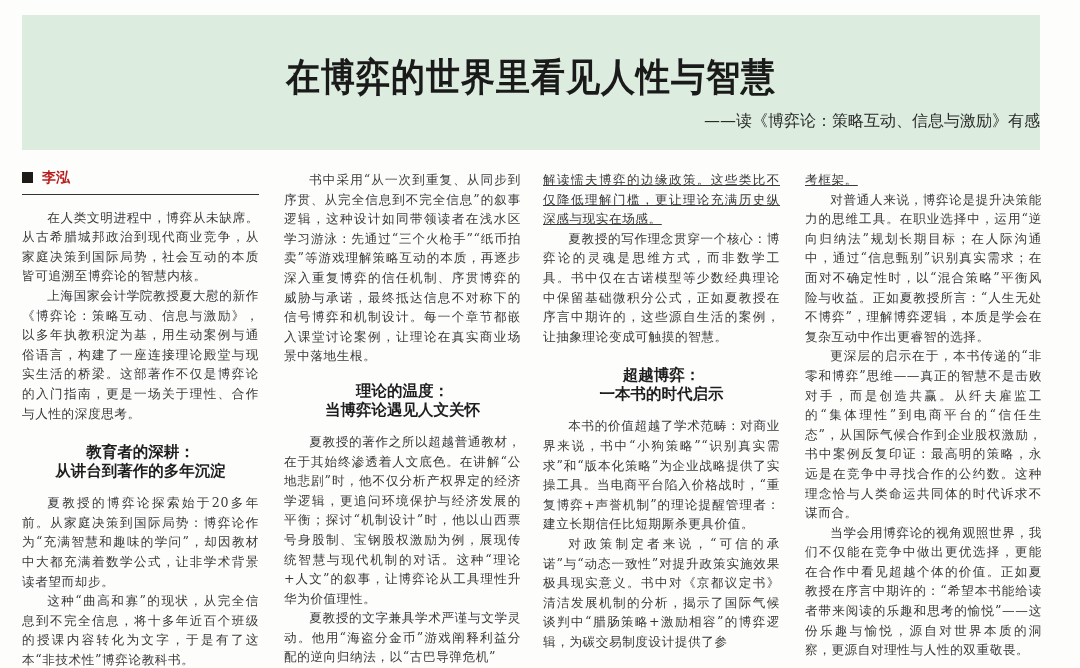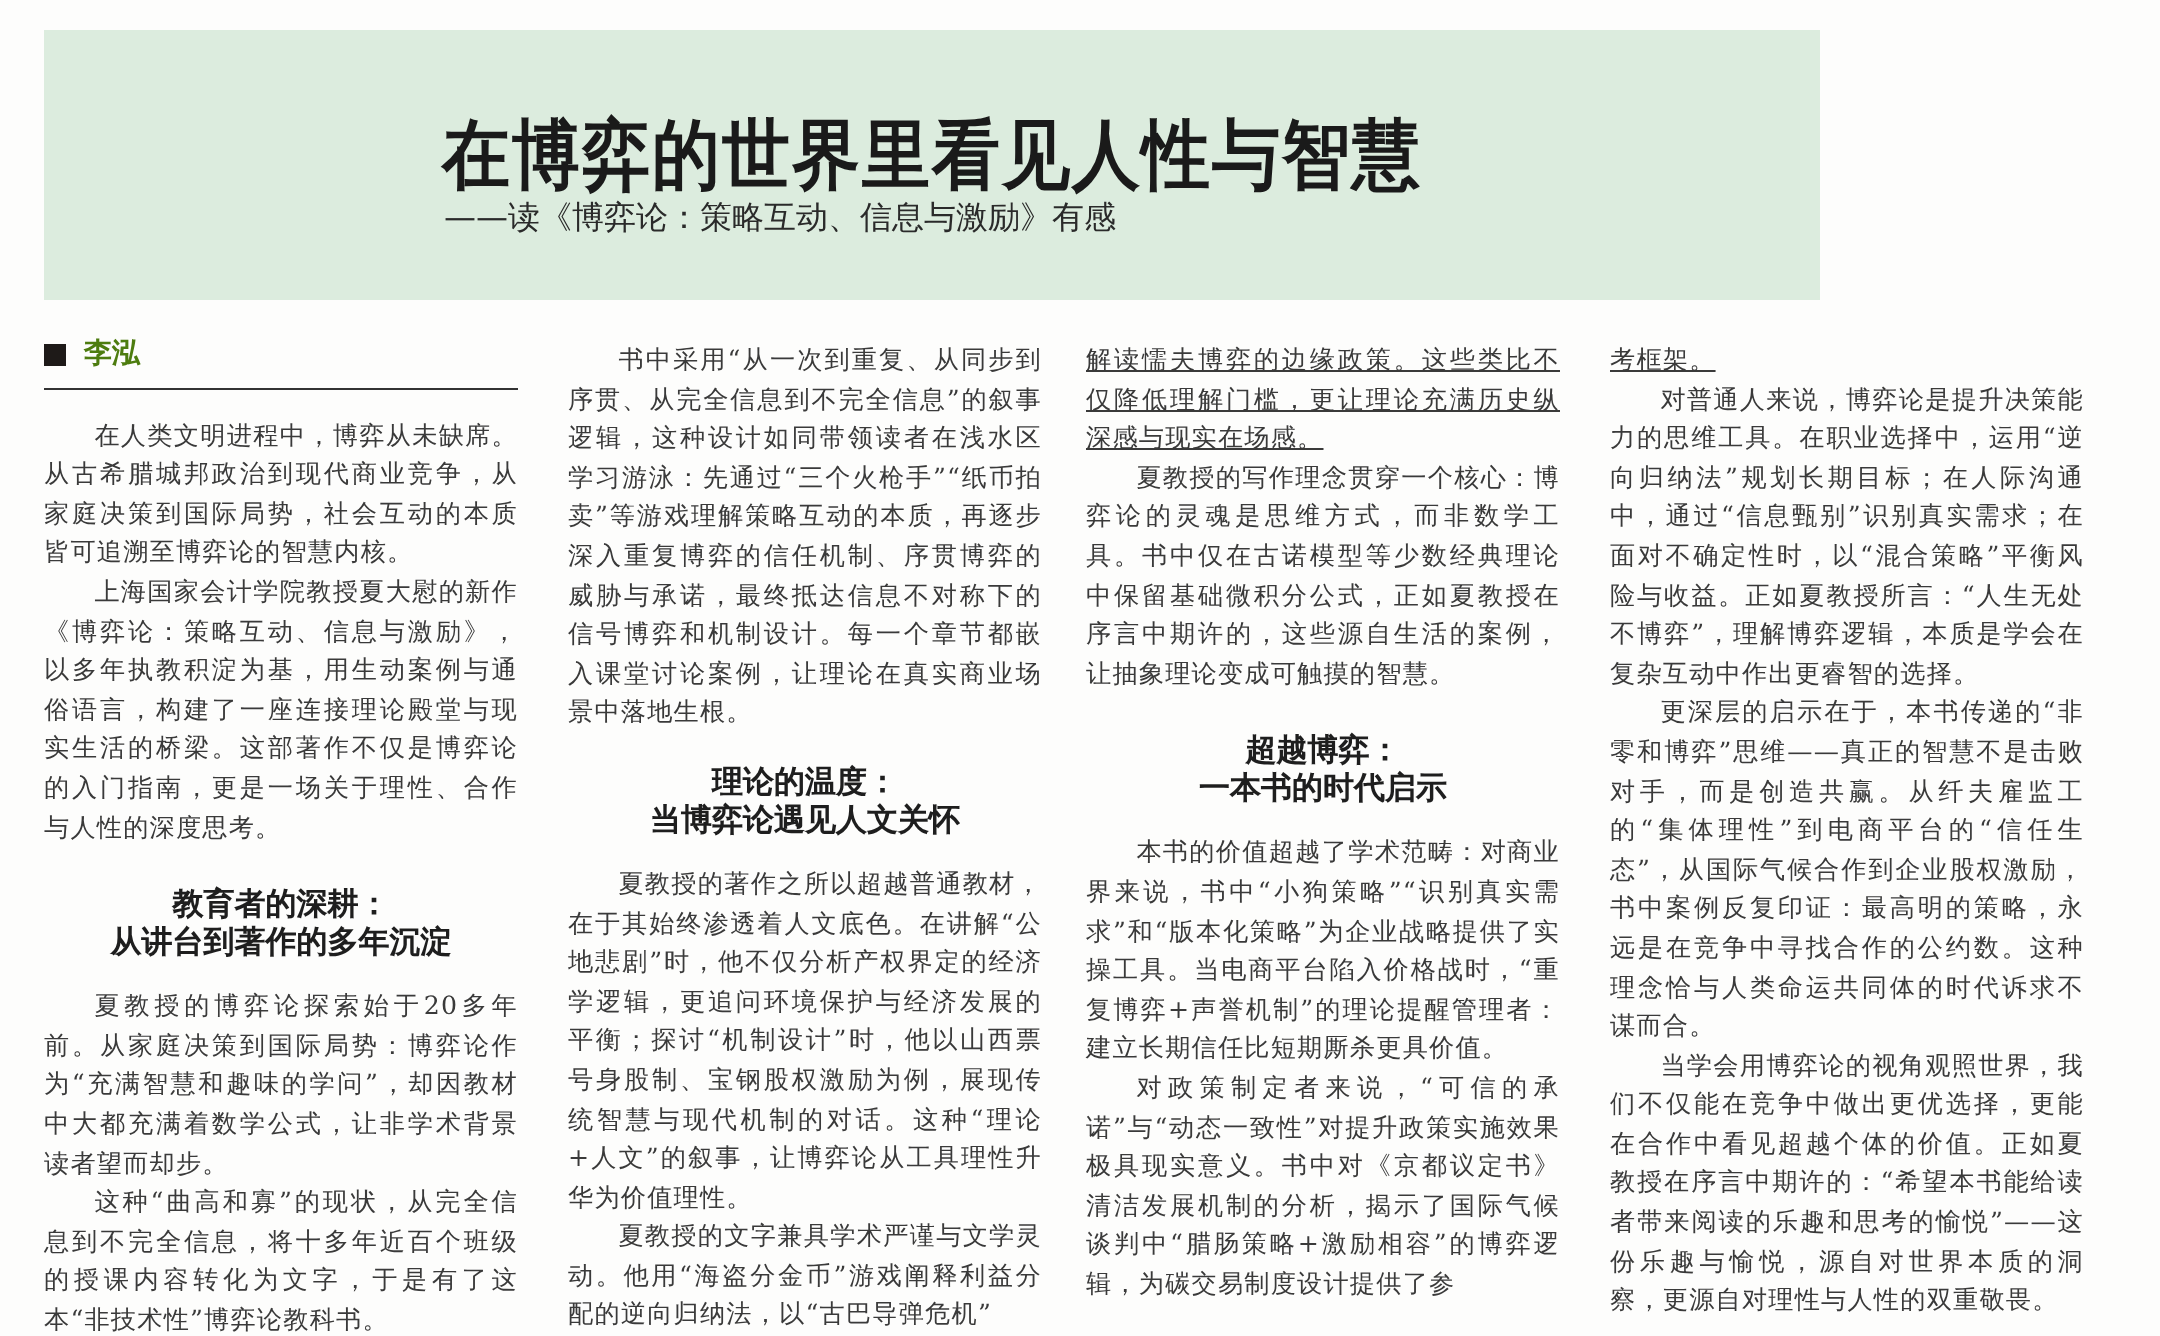--- a/index.html
+++ b/index.html
@@ -4,52 +4,51 @@
   <style>
     html, body { margin: 0; padding: 0; }
     body {
       width: 1080px; height: 668px; overflow: hidden;
       background: #fdfdfc;
       font-family: "DejaVu Serif", "Liberation Serif", serif;
       color: #3a3a3a;
       position: relative;
     }
     .banner {
-      position: absolute; left: 22px; top: 15px; width: 840px; height: 135px;
+      position: absolute; left: 22px; top: 15px; width: 1018px; height: 135px;
       background: #dcecde;
-      padding-left: 48px;
     }
     .banner h1 {
       position: absolute; left: 0; right: 0; top: 40px; margin: 0;
       text-align: center;
       font-family: "DejaVu Serif", serif;
       font-size: 34px; font-weight: bold; color: #1a1a1a;
       letter-spacing: 1px;
       transform: scaleY(1.12);
     }
     .banner .subtitle {
-      position: absolute; left: 0; right: 0; top: 84px;
-      text-align: left; padding-left: 200px;
+      position: absolute; left: 0; right: 0; top: 96px;
+      text-align: right; padding-left: 200px;
       font-family: "DejaVu Sans", sans-serif;
       font-size: 16px; color: #2a2a2a;
     }
     .col {
       position: absolute; top: 170px; width: 237px;
       font-size: 12.6px; line-height: 19.6px;
       text-align: justify;
     }
     .col1 { left: 22px; }
     .col2 { left: 284px; }
     .col3 { left: 543px; }
     .col4 { left: 805px; }
     .col p { margin: 0; text-indent: 2em; letter-spacing: 0.6px; }
     .col p.noindent { text-indent: 0; text-decoration: underline; }
     .author {
       font-family: "DejaVu Sans", sans-serif;
-      font-weight: bold; font-size: 14px; color: #4d7c0f;
+      font-weight: bold; font-size: 14px; color: #b91c1c;
       padding-bottom: 6px; border-bottom: 1.5px solid #333;
       margin-bottom: 13px; margin-top: -2px;
       display: flex; align-items: center;
     }
     .author .sq { width: 11px; height: 11px; background: #1e1a18; display: inline-block; margin-right: 9px; }
     .heading {
       font-family: "DejaVu Sans", sans-serif; font-weight: bold;
       font-size: 15.5px; line-height: 19px; color: #1e1e1e;
       text-align: center; margin: 16px 0 12px 0;
     }

